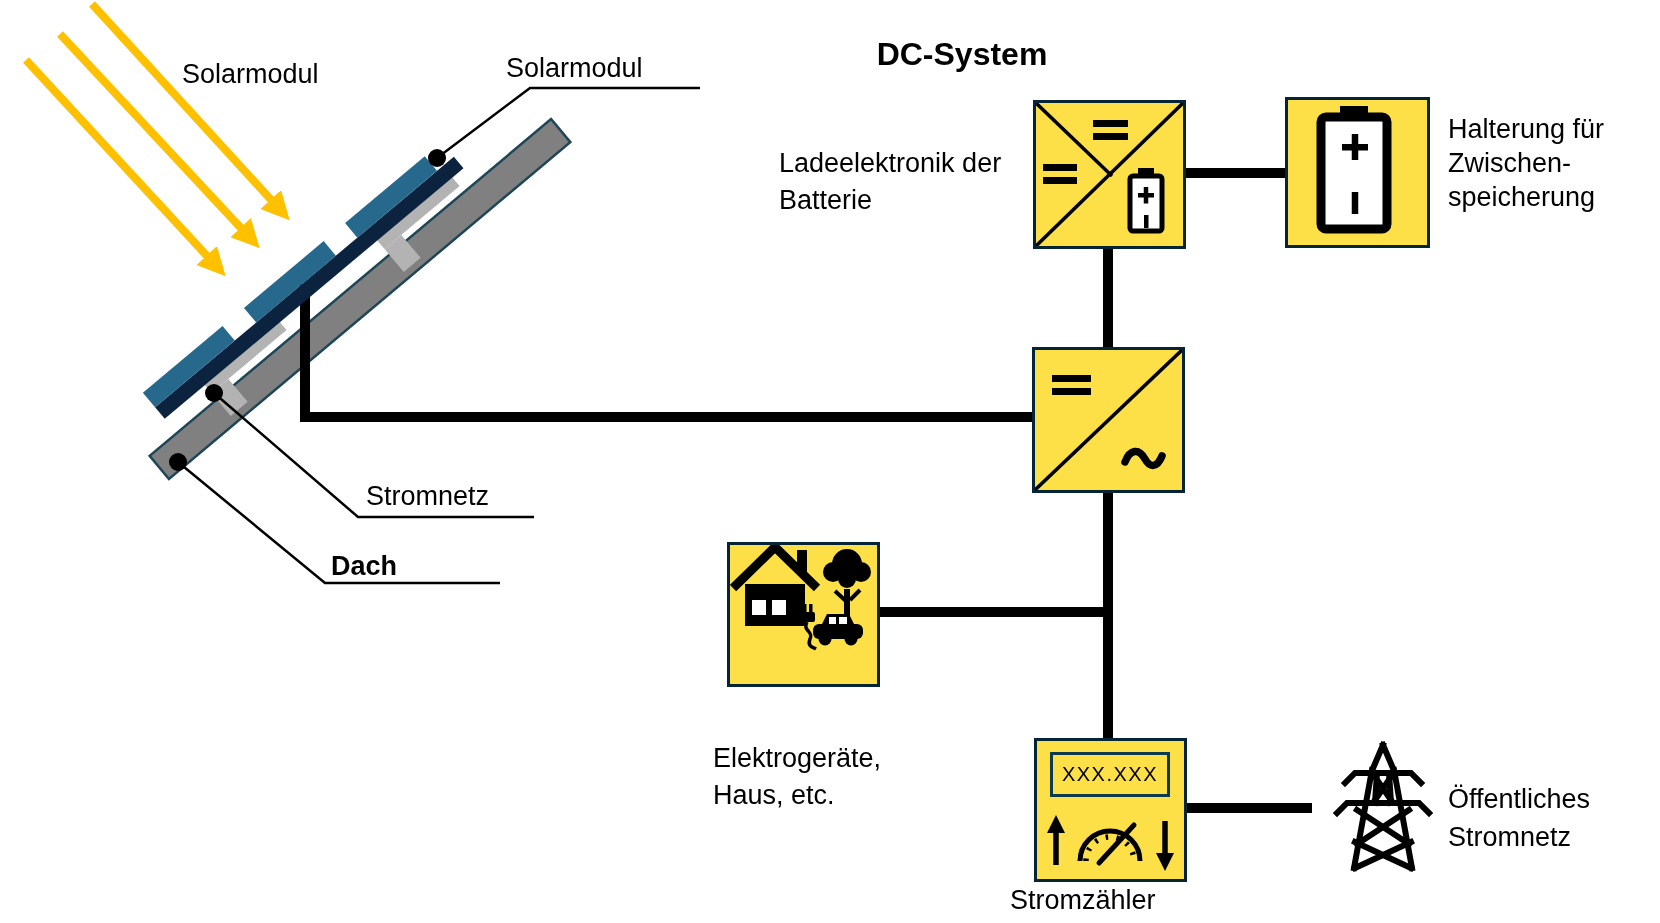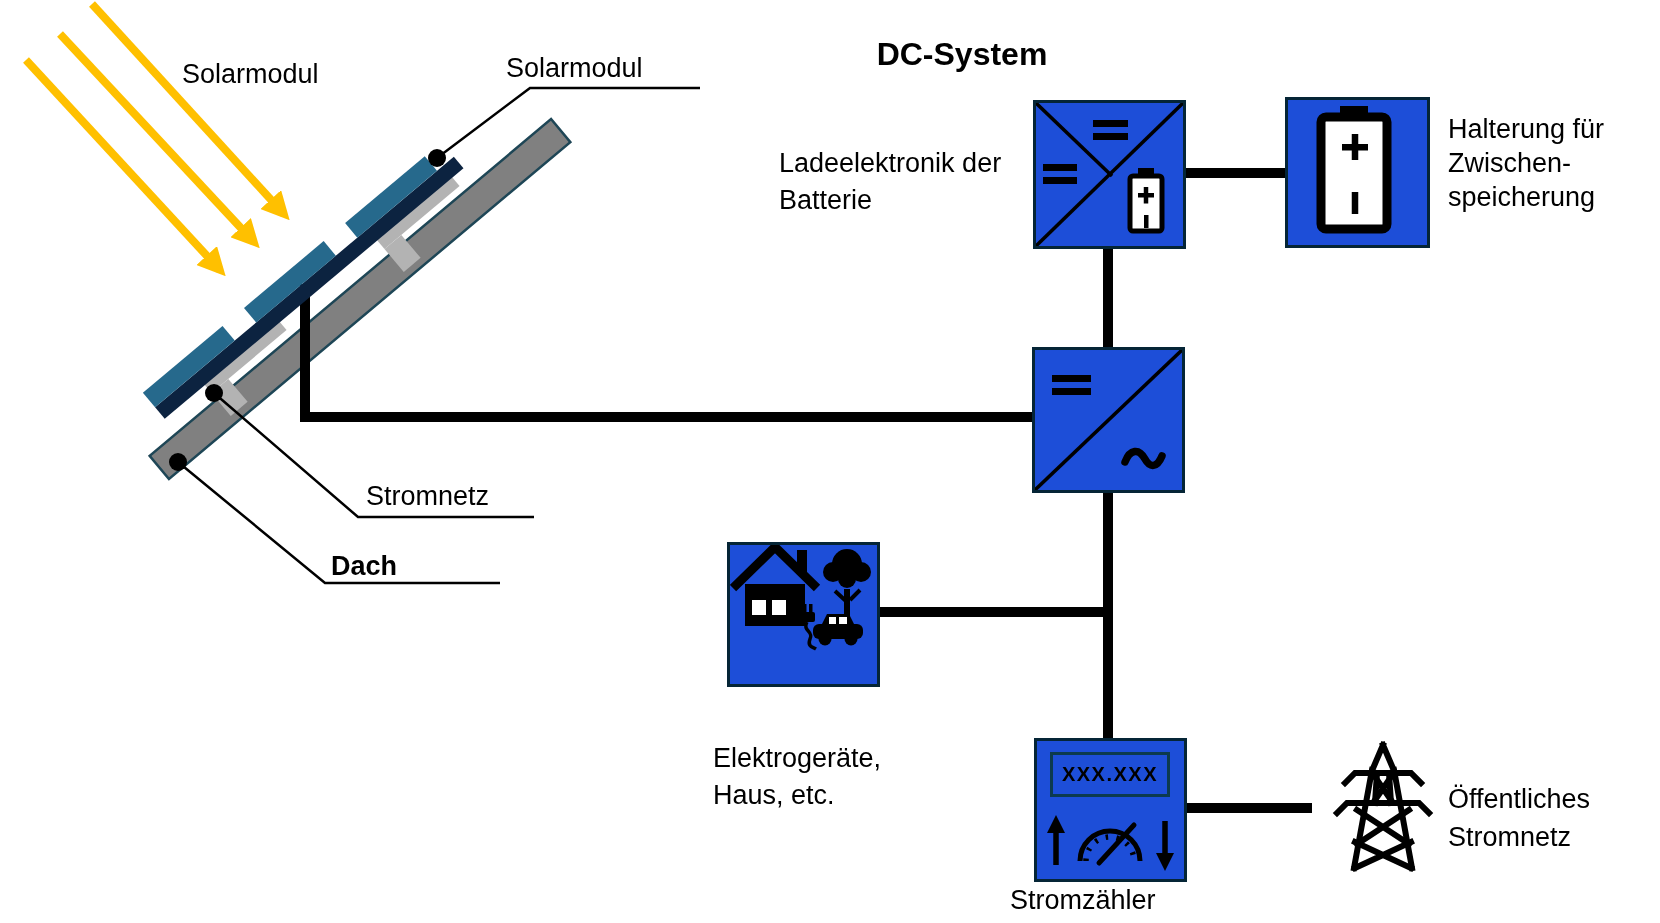--- a/index.html
+++ b/index.html
@@ -2,21 +2,21 @@
 <html><head>
 <meta charset="utf-8">
 <style>
   html,body{margin:0;padding:0;background:#fff;}
   .canvas{
     position:relative;width:1660px;height:923px;background:#ffffff;overflow:hidden;
     font-family:"Liberation Sans", sans-serif;color:#000;
   }
   .gfx{position:absolute;left:0;top:0;}
   .node{
-    position:absolute;background:#1d4ed8;border:3px solid #052536;box-sizing:border-box;font-weight:bold;
+    position:absolute;background:#fde047;border:3px solid #052536;box-sizing:border-box;
   }
   .node svg{position:absolute;left:0;top:0;}
   .label{
     position:absolute;font-size:27px;line-height:37px;color:#000;white-space:pre-line;
   }
   .title{
     position:absolute;font-size:32px;font-weight:700;text-align:center;white-space:pre-line;margin-top:26px;
   }
   .meter-display{
     position:absolute;left:13px;top:11px;width:120px;height:45px;border:3px solid #0C3A4E;

